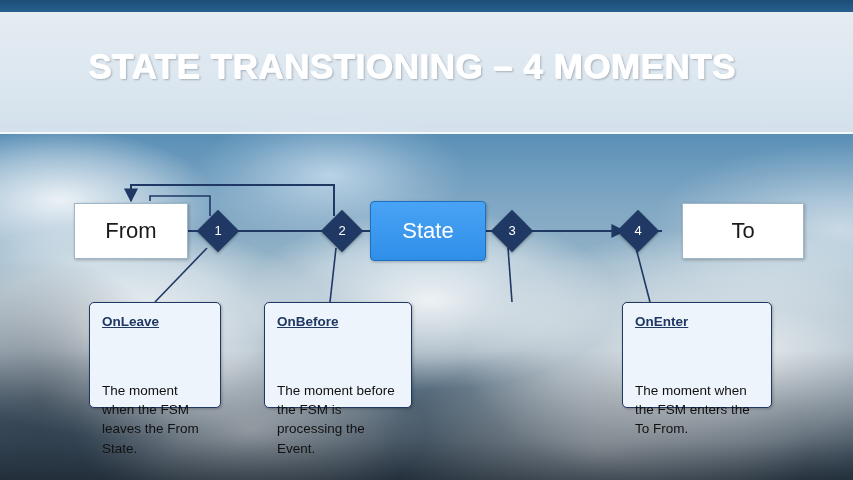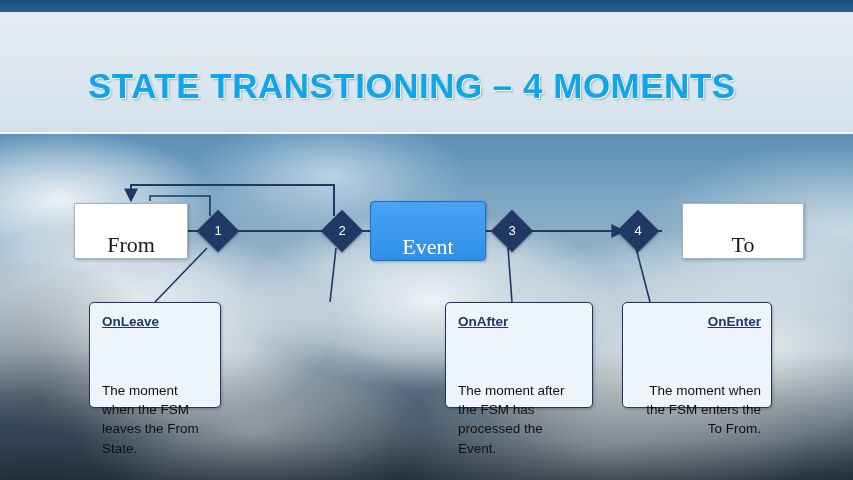--- a/index.html
+++ b/index.html
@@ -55,41 +55,39 @@
     width: 853px; height: 120px;
     background: linear-gradient(180deg, rgba(243,247,250,0.93) 0%, rgba(236,242,247,0.90) 60%, rgba(228,236,243,0.88) 100%);
     border-bottom: 2px solid rgba(255,255,255,0.55);
   }
   .slide-title {
     position: absolute;
     left: 88px; top: 46px;
     font-size: 35px;
     font-weight: bold;
     letter-spacing: 0.5px;
-    color: #0ea5e9;
+    color: #ffffff;
     text-shadow:
       1px 1px 0 #ffffff,
       2px 2px 2px rgba(120,130,140,0.55);
     white-space: nowrap;
-    margin-top: 20px;
   }
 
   
   .node {
     position: absolute;
     box-sizing: border-box;
     display: flex;
-    align-items: flex-end;
+    align-items: center;
     justify-content: center;
     font-size: 22px;
     color: #1a1a1a;
     border: 1px solid #9fb6c9;
     background: #ffffff;
     box-shadow: 1px 1px 3px rgba(0,0,0,0.25);
-    font-family: Liberation Serif, serif;
   }
   .node-from { left: 74px;  top: 203px; width: 114px; height: 56px; }
   .node-to   { left: 682px; top: 203px; width: 122px; height: 56px; }
   .node-event {
     left: 370px; top: 201px; width: 116px; height: 60px;
     background: linear-gradient(180deg,#49a3f5 0%, #2f8fe8 100%);
     border: 1px solid #1d6fc0;
     color: #ffffff;
     border-radius: 4px;
   }
@@ -133,21 +131,21 @@
     font-weight: bold;
     color: #1f3864;
     text-decoration: underline;
     margin-bottom: 2px;
   }
   .callout .body { white-space: pre-line; margin-top: 48px; }
 
   .c1 { left: 89px;  top: 302px; width: 132px; height: 106px; }
   .c2 { left: 264px; top: 302px; width: 148px; height: 106px; }
   .c3 { left: 445px; top: 302px; width: 148px; height: 106px; }
-  .c4 { left: 622px; top: 302px; width: 150px; height: 106px; text-align: right; }
+  .c4 { left: 622px; top: 302px; width: 150px; height: 106px; }
 
   svg.connectors {
     position: absolute;
     left: 0; top: 0;
     width: 853px; height: 480px;
     overflow: visible;
   }
 </style>
 </head>
 <body>
@@ -191,21 +189,21 @@
       <line x1="330" y1="302" x2="336" y2="248"></line>
       <line x1="512" y1="302" x2="508" y2="248"></line>
       <line x1="650" y1="302" x2="636" y2="248"></line>
     </g>
   </svg>
 
   <div class="node node-from">
     <span>From</span>
   </div>
   <div class="node node-event">
-    <span>Event</span>
+    <span>State</span>
   </div>
   <div class="node node-to">
     <span>To</span>
   </div>
 
   <div class="diamond d1">
     <span>1</span>
   </div>
   <div class="diamond d2">
     <span>2</span>
@@ -214,22 +212,22 @@
     <span>3</span>
   </div>
   <div class="diamond d4">
     <span>4</span>
   </div>
 
   <div class="callout c1">
     <span class="head">OnLeave</span>
     <div class="body">The moment when the FSM leaves the From State.</div>
   </div>
-  <div class="callout c3">
-    <span class="head">OnAfter</span>
-    <div class="body">The moment after the FSM has processed the Event.</div>
+  <div class="callout c2">
+    <span class="head">OnBefore</span>
+    <div class="body">The moment before the FSM is processing the Event.</div>
   </div>
   <div class="callout c4">
     <span class="head">OnEnter</span>
     <div class="body">The moment when the FSM enters the To From.</div>
   </div>
 
 </div>
 
 </body></html>

